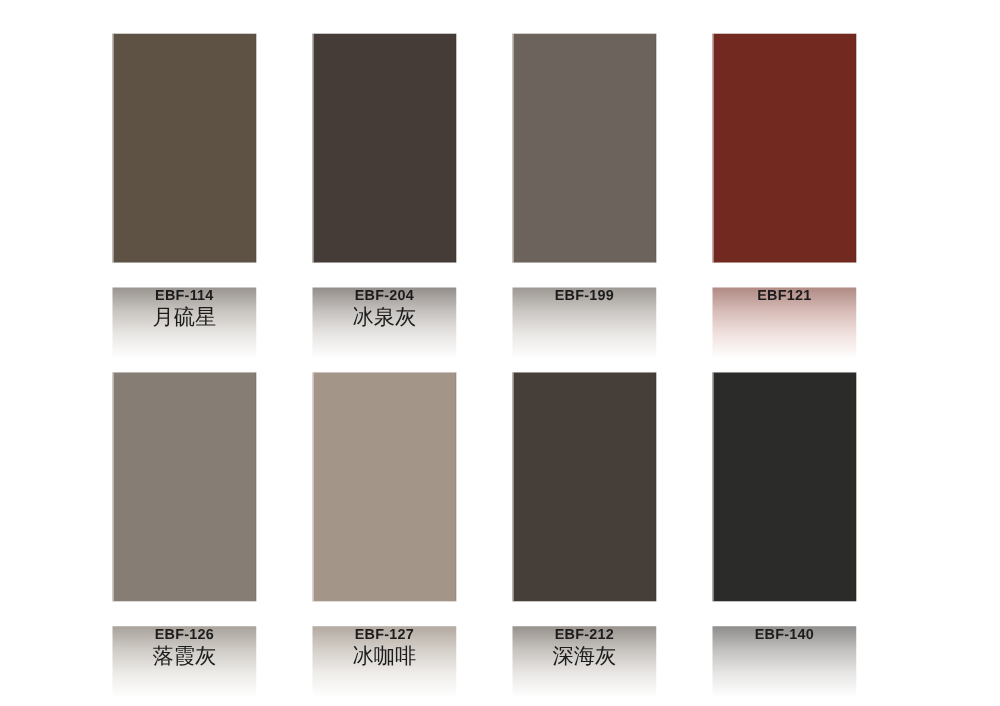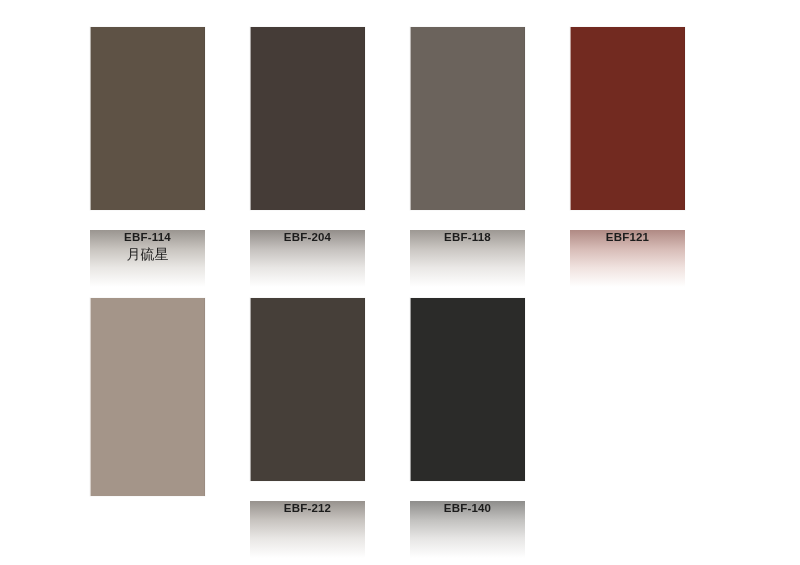--- a/index.html
+++ b/index.html
@@ -79,21 +79,21 @@
   .swatch-label > * { position: relative; z-index: 1; }
 
   .swatch-code {
     font-size: 11.5px;
     font-weight: bold;
     letter-spacing: 0.2px;
     line-height: 15px;
     white-space: nowrap;
   }
   .swatch-name {
-    font-size: 14px;
+    font-size: 17px;
     font-weight: normal;
     line-height: 16px;
     margin-top: 1px;
     white-space: nowrap;
   }
 </style>
 </head>
 <body>
 
 <div class="swatch-board">
@@ -105,50 +105,63 @@
       <div class="swatch-label" style="--plate-top: #9a9590; --plate-mid: #c9c5c0; --plate-low: #e9e7e4;">
         <div class="swatch-code">EBF-114</div>
         <div class="swatch-name">月硫星</div>
       </div>
     </div>
 
     <div class="swatch-card">
       <div class="swatch-color" style="background: rgb(69, 60, 55);"></div>
       <div class="swatch-label" style="--plate-top: #938e8a; --plate-mid: #c6c2bf; --plate-low: #e8e6e4;">
         <div class="swatch-code">EBF-204</div>
+        <div class="swatch-name">冰泉灰</div>
       </div>
     </div>
 
     <div class="swatch-card">
       <div class="swatch-color" style="background: rgb(107, 99, 92);"></div>
       <div class="swatch-label" style="--plate-top: #9d9893; --plate-mid: #cbc7c3; --plate-low: #eae8e6;">
-        <div class="swatch-code">EBF-118</div>
+        <div class="swatch-code">EBF-199</div>
       </div>
     </div>
 
     <div class="swatch-card">
       <div class="swatch-color" style="background: rgb(114, 42, 32);"></div>
       <div class="swatch-label" style="--plate-top: #b08a84; --plate-mid: #d8bdb8; --plate-low: #f0e2df;">
         <div class="swatch-code">EBF121</div>
       </div>
     </div>
 
   </div>
 
   <div class="swatch-row row-bottom">
 
+    <div class="swatch-card">
+      <div class="swatch-color" style="background: rgb(134, 125, 116);"></div>
+      <div class="swatch-label" style="--plate-top: #a8a29b; --plate-mid: #d0ccc7; --plate-low: #ecebe8;">
+        <div class="swatch-code">EBF-126</div>
+        <div class="swatch-name">落霞灰</div>
+      </div>
+    </div>
 
     <div class="swatch-card">
       <div class="swatch-color" style="background: rgb(164, 149, 137);"></div>
+      <div class="swatch-label" style="--plate-top: #b3aaa1; --plate-mid: #d5d0ca; --plate-low: #efedea;">
+        <div class="swatch-code">EBF-127</div>
+        <div class="swatch-name">冰咖啡</div>
+      </div>
     </div>
 
     <div class="swatch-card">
       <div class="swatch-color" style="background: rgb(70, 63, 57);"></div>
       <div class="swatch-label" style="--plate-top: #97928d; --plate-mid: #c8c4c0; --plate-low: #e9e7e5;">
         <div class="swatch-code">EBF-212</div>
+        <div class="swatch-name">深海灰</div>
       </div>
     </div>
 
     <div class="swatch-card">
       <div class="swatch-color" style="background: rgb(43, 43, 41);"></div>
       <div class="swatch-label" style="--plate-top: #8e8d8b; --plate-mid: #c3c2c0; --plate-low: #e7e6e5;">
         <div class="swatch-code">EBF-140</div>
       </div>
     </div>
 

